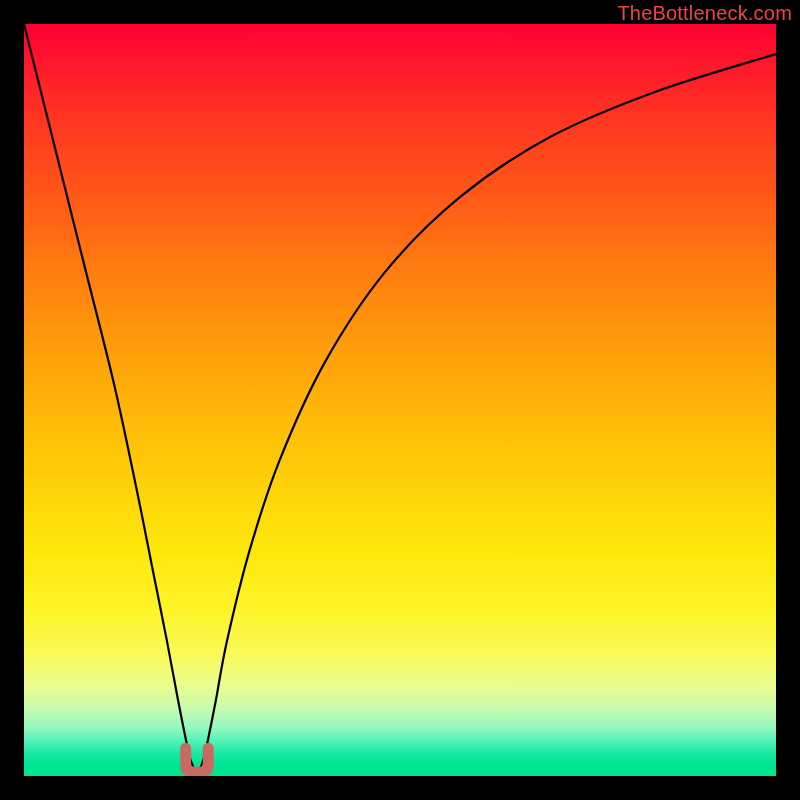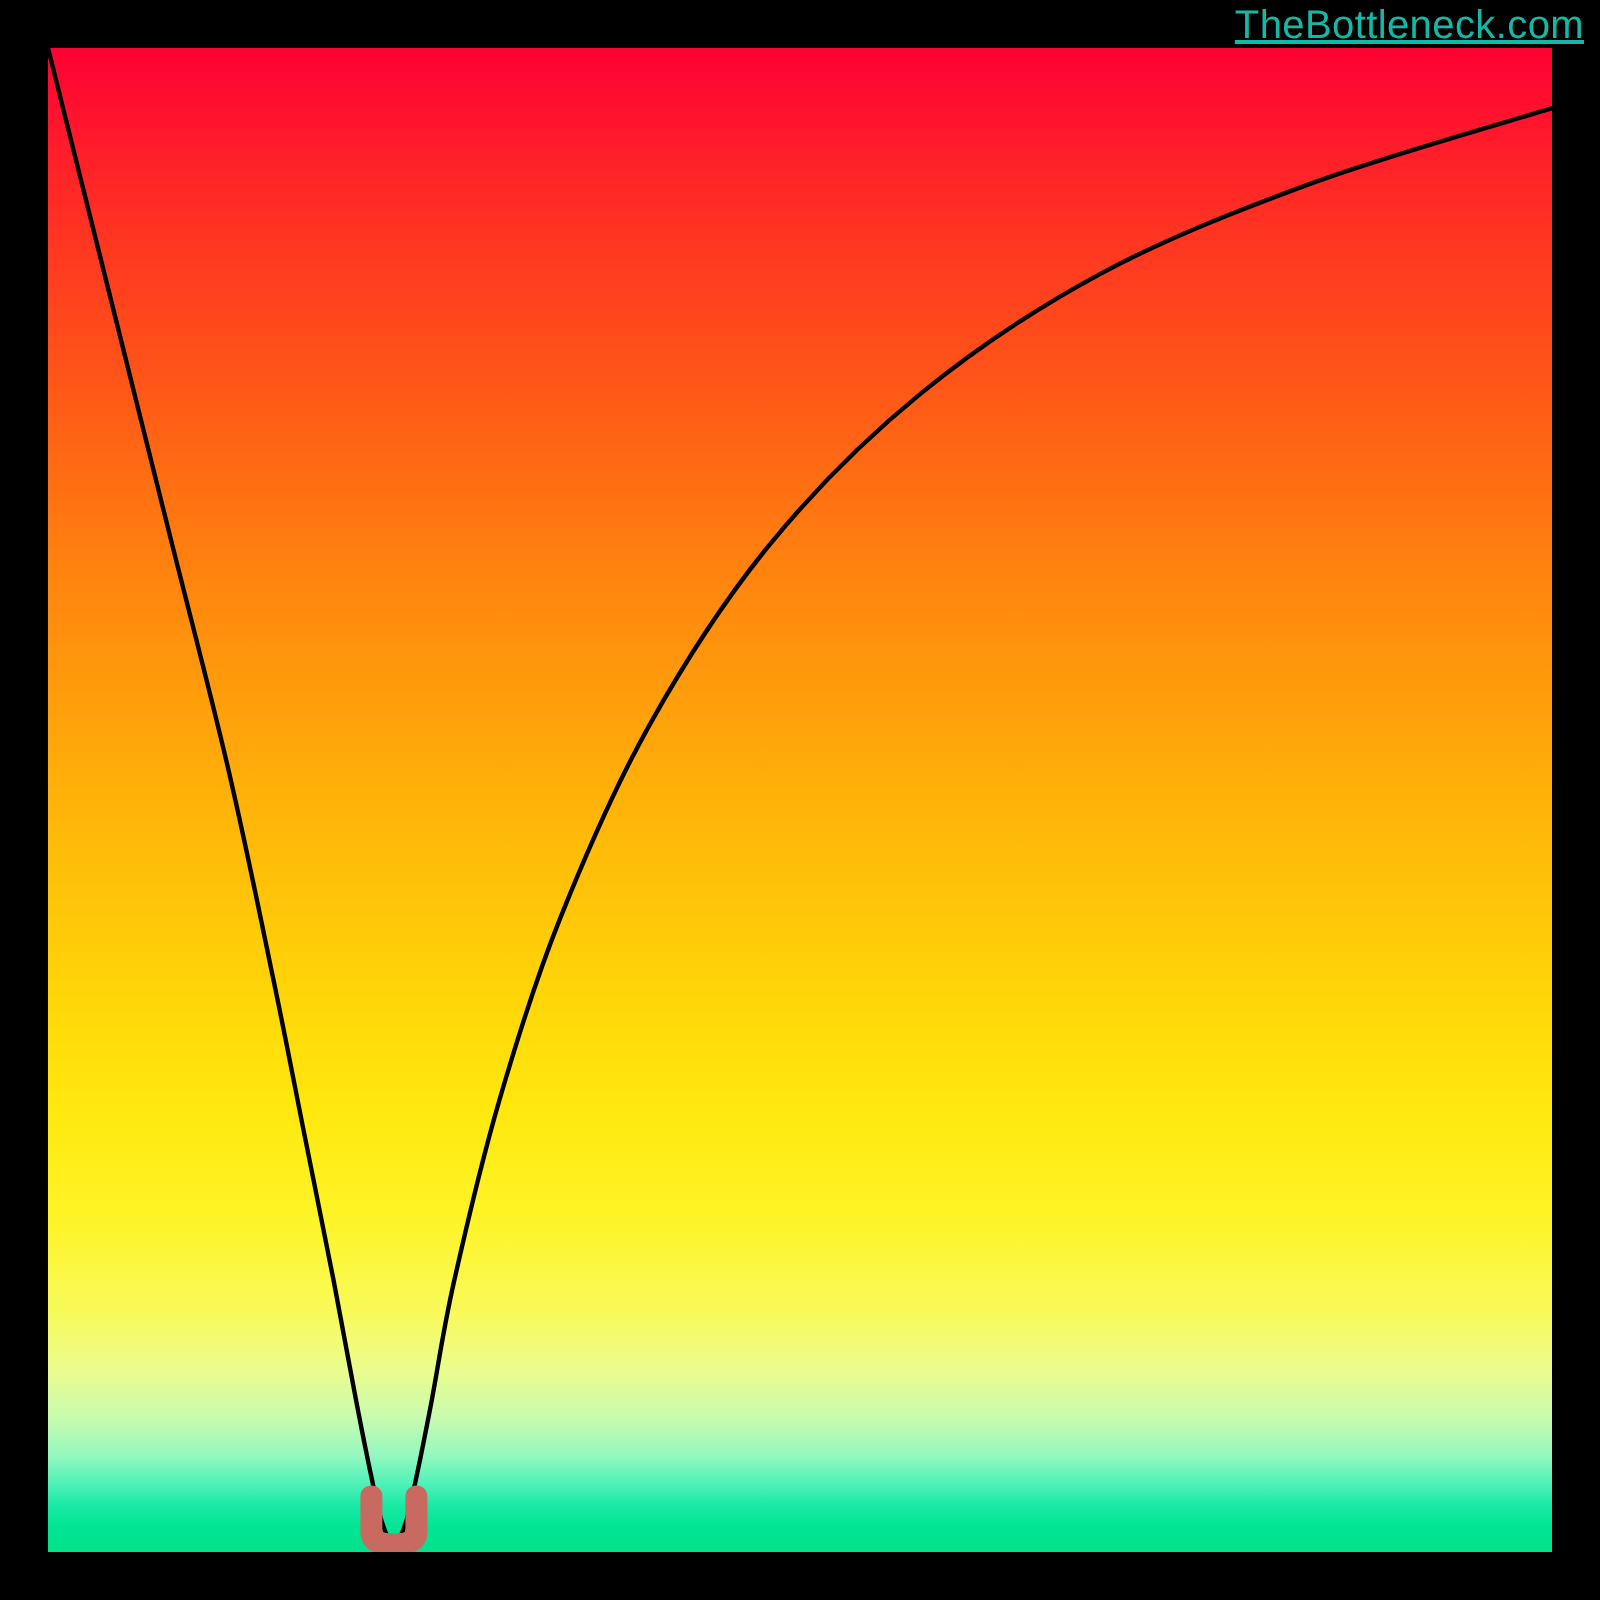--- a/index.html
+++ b/index.html
@@ -58,25 +58,24 @@
     position: absolute;
     left: 0;
     top: 0;
     width: 752px;
     height: 752px;
   }
   .watermark {
     position: absolute;
     top: 2px;
     right: 8px;
-    color: #14b8a6;
+    color: #ef4444;
     font-size: 20px;
     letter-spacing: 0.2px;
     user-select: none;
-    text-decoration: underline;
   }
 </style>
 </head>
 <body>
 
 <div class="watermark">TheBottleneck.com</div>
 
 <div class="frame">
   <div class="plot-area">
     <div class="gradient"></div>

